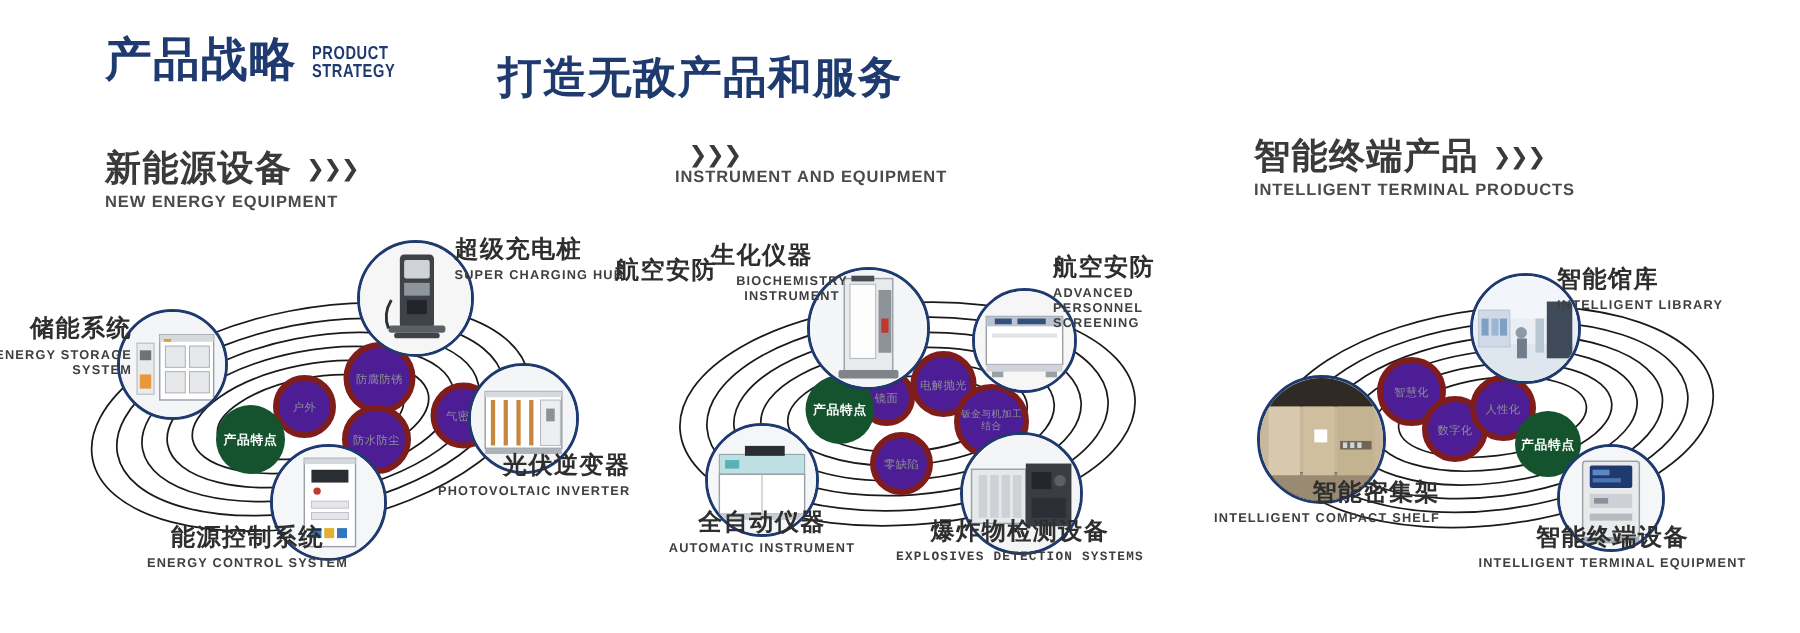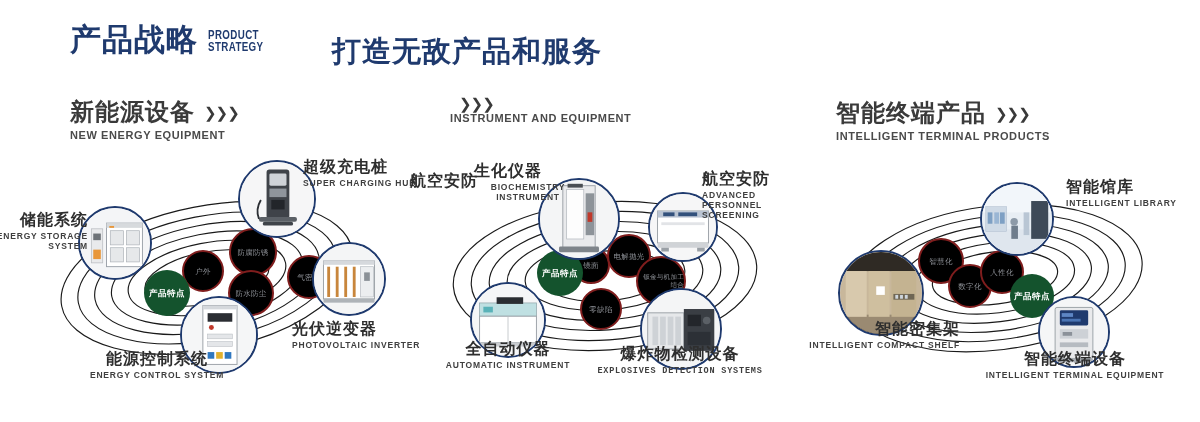--- a/index.html
+++ b/index.html
@@ -41,23 +41,23 @@
   .node{
     position:absolute;border-radius:50%;
     border:2.5px solid #1f3a6e;background:#f2f4f7;
     overflow:hidden;box-sizing:border-box;
   }
   .node .ph{width:100%;height:100%;display:block;}
 
   
   .feat{
     position:absolute;border-radius:50%;
-    border:2px solid #7f1d1d;background:#000000;
+    border:4px solid #7f1d1d;background:#4c1d95;
     display:flex;align-items:center;justify-content:center;
-    text-align:right;color:#8d9096;font-size:7.5px;line-height:9px;
+    text-align:center;color:#8d9096;font-size:7.5px;line-height:9px;
     box-sizing:border-box;letter-spacing:.3px;
   }
   .core{
     position:absolute;border-radius:50%;background:#14532d;
     display:flex;align-items:center;justify-content:center;text-align:center;
     color:#ffffff;font-size:8.5px;font-weight:bold;line-height:10px;
     box-sizing:border-box;letter-spacing:.5px;
   }
 
   
@@ -87,21 +87,21 @@
   <div class="sect-en">NEW ENERGY EQUIPMENT</div>
 </div>
 
 <div class="sect" style="left:450px;top:96px;">
   <div class="sect-row">
     <span class="sect-arrows">❯❯❯</span>
   </div>
   <div class="sect-en">INSTRUMENT AND EQUIPMENT</div>
 </div>
 
-<div class="sect" style="left:836px;top:97px;">
+<div class="sect" style="left:836px;top:88px;">
   <div class="sect-row">
     <span class="sect-cn">智能终端产品</span>
     <span class="sect-arrows">❯❯❯</span>
   </div>
   <div class="sect-en">INTELLIGENT TERMINAL PRODUCTS</div>
 </div>
 
 <div class="cluster" style="left:0px;width:420px;">
   <svg width="420" height="250" viewBox="0 0 420 250">
     <g fill="none" stroke="#1a1a1a" stroke-width="1.15">
@@ -174,40 +174,40 @@
       <rect x="10" y="18" width="54" height="4" fill="#d6d9dd"></rect>
       <rect x="14" y="24" width="3" height="32" fill="#c8863c"></rect>
       <rect x="23" y="24" width="3" height="32" fill="#c8863c"></rect>
       <rect x="32" y="24" width="3" height="32" fill="#c8863c"></rect>
       <rect x="41" y="24" width="3" height="32" fill="#c8863c"></rect>
       <rect x="49" y="24" width="14" height="32" fill="#eceef0" stroke="#b4b9bf" stroke-width=".7"></rect>
       <rect x="53" y="30" width="6" height="9" fill="#8b9197"></rect>
       <rect x="10" y="58" width="54" height="4" fill="#aeb3b8"></rect>
     </svg>
   </div>
-  <div class="cap" style="left:292px;top:170px;">
+  <div class="cap" style="left:292px;top:152px;text-align:right;">
     <div class="cn">光伏逆变器</div>
     <div class="en">PHOTOVOLTAIC INVERTER</div>
   </div>
 
   <div class="node" style="left:180px;top:146px;width:78px;height:78px;">
     <svg class="ph" viewBox="0 0 78 78">
       <rect width="78" height="78" fill="#f5f6f7"></rect>
       <rect x="22" y="8" width="36" height="62" fill="#ffffff" stroke="#9aa0a6" stroke-width="1"></rect>
       <rect x="22" y="8" width="36" height="4" fill="#d5d8dc"></rect>
       <rect x="27" y="16" width="26" height="9" fill="#2a2d32"></rect>
       <circle cx="31" cy="31" r="2.6" fill="#c0392b"></circle>
       <rect x="27" y="38" width="26" height="5" fill="#e4e6e9" stroke="#b8bcc1" stroke-width=".6"></rect>
       <rect x="27" y="46" width="26" height="5" fill="#e4e6e9" stroke="#b8bcc1" stroke-width=".6"></rect>
       <rect x="27" y="57" width="7" height="7" fill="#2f77c0"></rect>
       <rect x="36" y="57" width="7" height="7" fill="#e2b12e"></rect>
       <rect x="45" y="57" width="7" height="7" fill="#2f77c0"></rect>
     </svg>
   </div>
-  <div class="cap c" style="left:62px;top:200px;width:190px;">
+  <div class="cap c" style="left:70px;top:200px;width:190px;">
     <div class="cn">能源控制系统</div>
     <div class="en">ENERGY CONTROL SYSTEM</div>
   </div>
 </div>
 
 <div class="cluster" style="left:400px;width:420px;">
   <svg width="420" height="250" viewBox="0 0 420 250">
     <g fill="none" stroke="#1a1a1a" stroke-width="1.15">
       <ellipse cx="205" cy="126" rx="152" ry="74" transform="rotate(-4 205 126)"></ellipse>
       <ellipse cx="205" cy="126" rx="134" ry="64" transform="rotate(-4 205 126)"></ellipse>
@@ -340,21 +340,21 @@
       <rect x="4" y="24" width="22" height="26" fill="#cfdae6" stroke="#b2c0d0" stroke-width=".6"></rect>
       <rect x="6" y="30" width="5" height="12" fill="#7ea0c4"></rect>
       <rect x="13" y="30" width="5" height="12" fill="#9ab6d4"></rect>
       <rect x="19" y="30" width="5" height="12" fill="#7ea0c4"></rect>
       <rect x="52" y="18" width="18" height="40" fill="#3e4a58"></rect>
       <rect x="44" y="30" width="6" height="24" fill="#b9c6d4"></rect>
       <circle cx="34" cy="40" r="4" fill="#8d9aa8"></circle>
       <rect x="31" y="44" width="7" height="14" fill="#6f7d8c"></rect>
     </svg>
   </div>
-  <div class="cap" style="left:248px;top:28px;margin-left:28px;">
+  <div class="cap" style="left:248px;top:28px;">
     <div class="cn">智能馆库</div>
     <div class="en">INTELLIGENT LIBRARY</div>
   </div>
 
   <div class="node" style="left:248px;top:146px;width:72px;height:72px;">
     <svg class="ph" viewBox="0 0 72 72">
       <rect width="72" height="72" fill="#f5f6f7"></rect>
       <rect x="16" y="10" width="40" height="54" rx="2" fill="#e9eaec" stroke="#9aa0a6" stroke-width="1"></rect>
       <rect x="21" y="13" width="30" height="16" rx="1.5" fill="#1f3a6e"></rect>
       <rect x="23" y="16" width="12" height="4" fill="#5d86c4"></rect>

